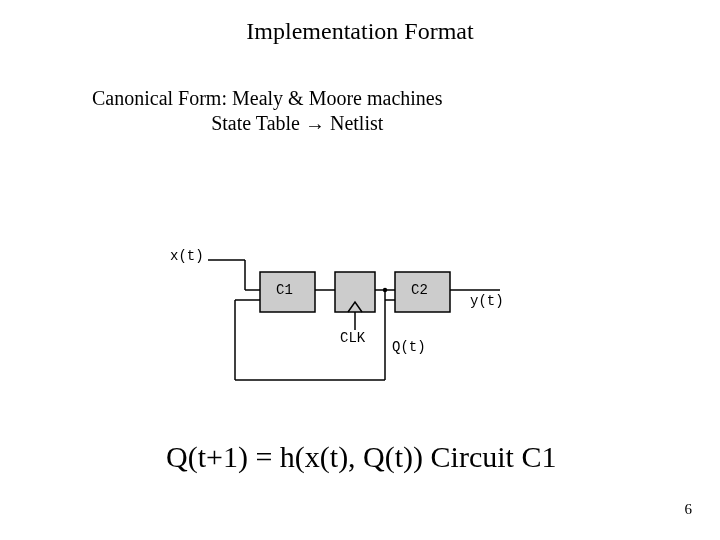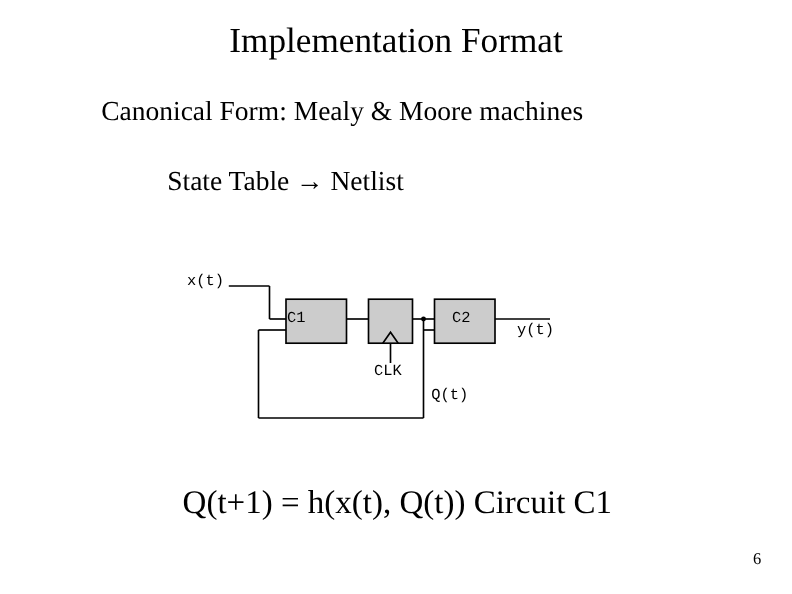--- a/index.html
+++ b/index.html
@@ -15,32 +15,32 @@
     position: relative;
     width: 720px;
     height: 540px;
   }
   .title {
     position: absolute;
     top: 18px;
     left: 0;
     width: 720px;
     text-align: center;
-    font-size: 32px;
+    font-size: 24px;
   }
   .bodytext {
     position: absolute;
     top: 86px;
     left: 92px;
-    font-size: 25px;
+    font-size: 20px;
     line-height: 1.25;
+    text-align: center;
   }
   .bodytext .indent {
     margin-left: 60px;
-    margin-top: 33px;
   }
   .equations {
     position: absolute;
     top: 438px;
     left: 166px;
     font-size: 30px;
     line-height: 1.25;
   }
   .eq-row { white-space: nowrap; }
   .eq-lhs { display: inline-block; }
@@ -109,25 +109,25 @@
         <polyline points="178,82 185,72 192,82" fill="none" stroke="#000" stroke-width="1.5"></polyline>
 
         <line x1="185" y1="82" x2="185" y2="100" stroke="#000" stroke-width="1.5"></line>
       </g>
 
       <rect x="225" y="42" width="55" height="40" fill="#cccccc" stroke="#000" stroke-width="1.5"></rect>
     </svg>
 
     
     <div class="lbl" style="left:0px; top:18px;">x(t)</div>
-    <div class="lbl" style="left:91px; top:52px;">C1</div>
+    <div class="lbl" style="left:106px; top:52px;">C1</div>
     <div class="lbl" style="left:241px; top:52px;">C2</div>
     <div class="lbl" style="left:300px; top:63px;">y(t)</div>
     <div class="lbl" style="left:170px; top:100px;">CLK</div>
-    <div class="lbl" style="left:222px; top:122px;">Q(t)</div>
+    <div class="lbl" style="left:222px; top:109px;">Q(t)</div>
   </div>
 
   <div class="equations">
     <div class="eq-row">
       <span class="eq-lhs" style="min-width:212px;">Q(t+1) = h(x(t), Q(t))</span>
       <span class="eq-tag">Circuit C1</span>
     </div>
   </div>
 
   <div class="pagenum">6</div>

